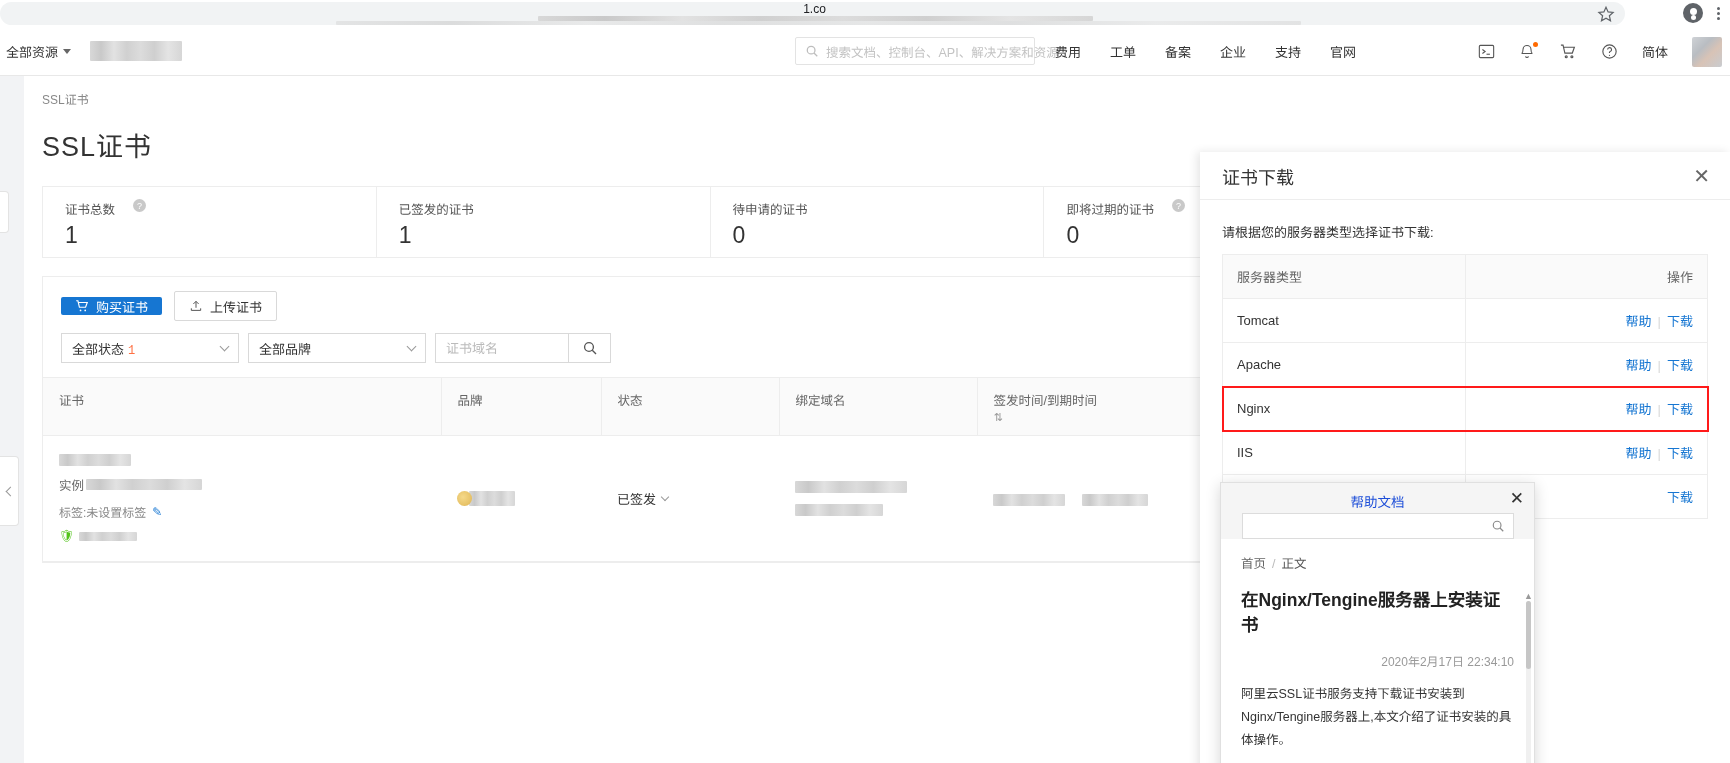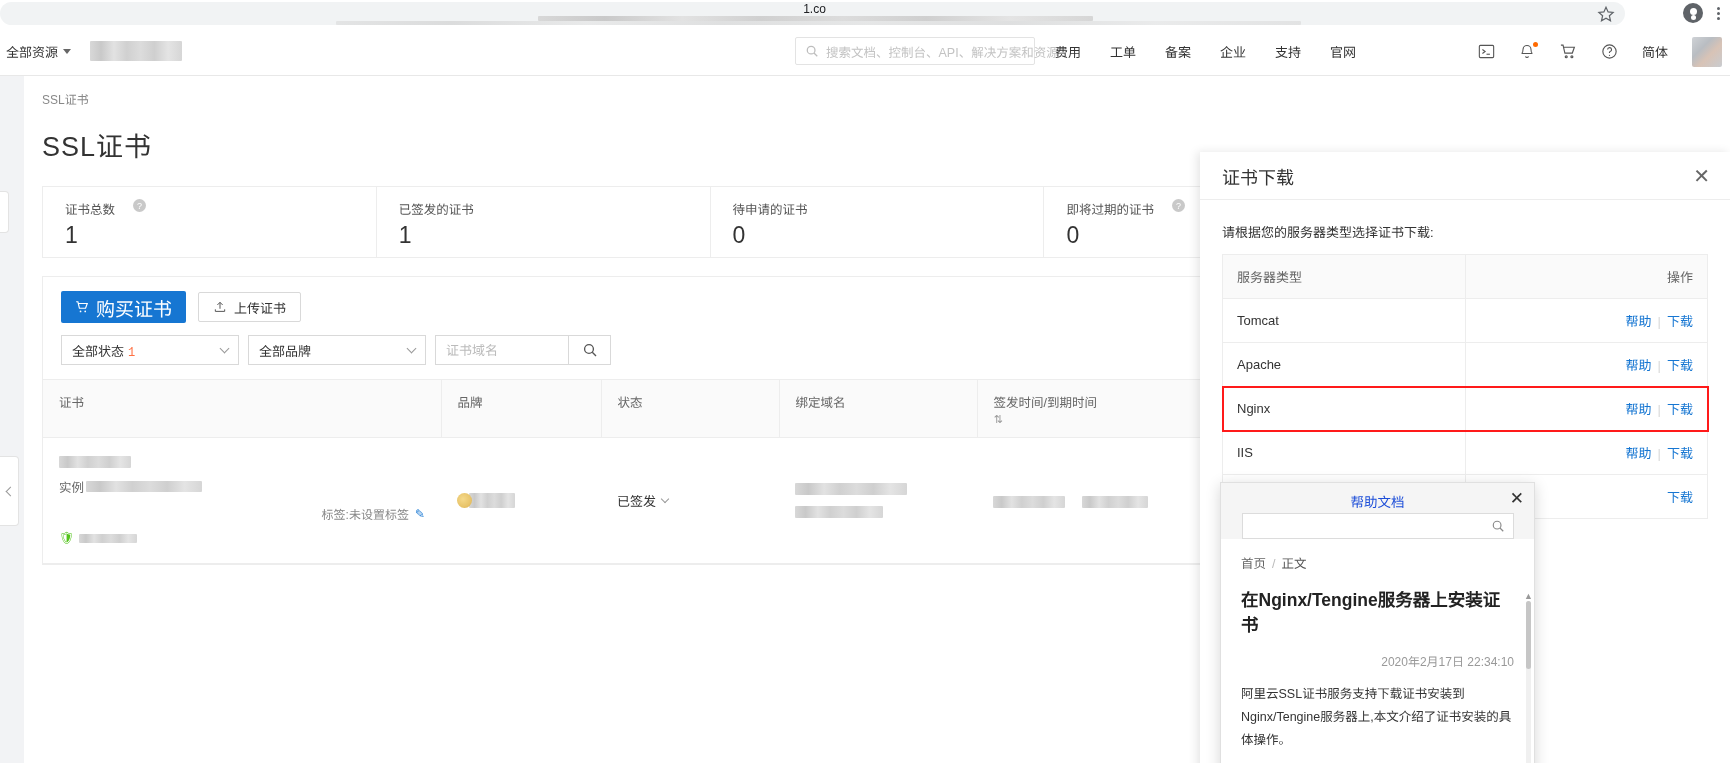--- a/index.html
+++ b/index.html
@@ -128,21 +128,21 @@
     font-family: "Liberation Sans", sans-serif;
   }
   .stat-value { font-size: 23px; color: #333; margin-top: 4px; font-weight: 300; }
 
   
   .panel {
     margin: 18px 18px 0 18px; border: 1px solid #ededed; background: #fff;
   }
   .panel-toolbar { padding: 14px 18px 0 18px; display: flex; gap: 12px; align-items: center; }
   .btn-primary {
-    background: #1676d2; color: #fff; font-size: 19px; height: 32px;
+    background: #1676d2; color: #fff; font-size: 13px; height: 18px;
     padding: 0 14px; border: none; border-radius: 2px; cursor: pointer;
     display: inline-flex; align-items: center; gap: 7px;
   }
   .btn-default {
     background: #fff; color: #333; font-size: 13px; height: 30px;
     padding: 0 14px; border: 1px solid #d9d9d9; border-radius: 2px; cursor: pointer;
     display: inline-flex; align-items: center; gap: 7px;
   }
   .filters { padding: 12px 18px 14px 18px; display: flex; align-items: center; gap: 0; }
   .select-box {
@@ -175,21 +175,21 @@
     font-size: 12.5px; color: #666; font-weight: normal; text-align: left;
     padding: 12px 16px; height: 53px; vertical-align: top;
   }
   .cert-table thead th:first-child { border-left: none; }
   .sort-arrows { display: block; margin-top: 3px; font-size: 11px; color: #999; line-height: 1; }
   .cert-table tbody td {
     padding: 18px 16px; font-size: 13px; color: #333; vertical-align: middle;
     border-bottom: 1px solid #ededed; height: 100px;
   }
   .cell-stack { display: flex; flex-direction: column; gap: 9px; }
-  .tag-row { display: flex; align-items: center; gap: 6px; font-size: 12px; color: #888; justify-content: flex-end; }
+  .tag-row { display: flex; align-items: center; gap: 6px; font-size: 12px; color: #888; }
   .pencil { color: #1676d2; font-size: 12px; cursor: pointer; }
   .shield-row { display: flex; align-items: center; gap: 5px; }
   .shield-ico { color: #52c41a; font-size: 12px; }
   .status-cell { display: flex; align-items: center; gap: 6px; cursor: pointer; }
   .brand-chip { display: flex; align-items: center; gap: 0; }
   .brand-dot {
     width: 15px; height: 15px; border-radius: 50%;
     background: radial-gradient(circle at 40% 40%, #f5d98a, #e8c46a 60%, #d9ad4e 100%);
     margin-right: -3px; z-index: 2;
   }

